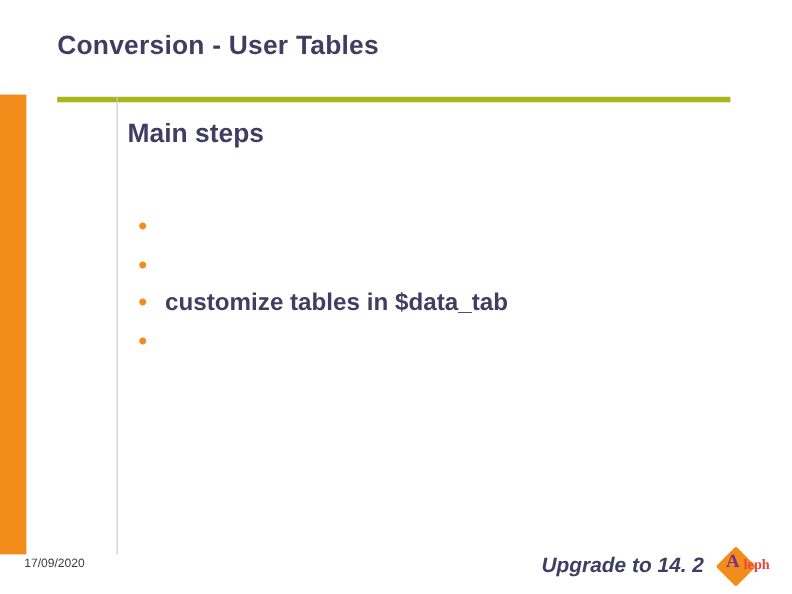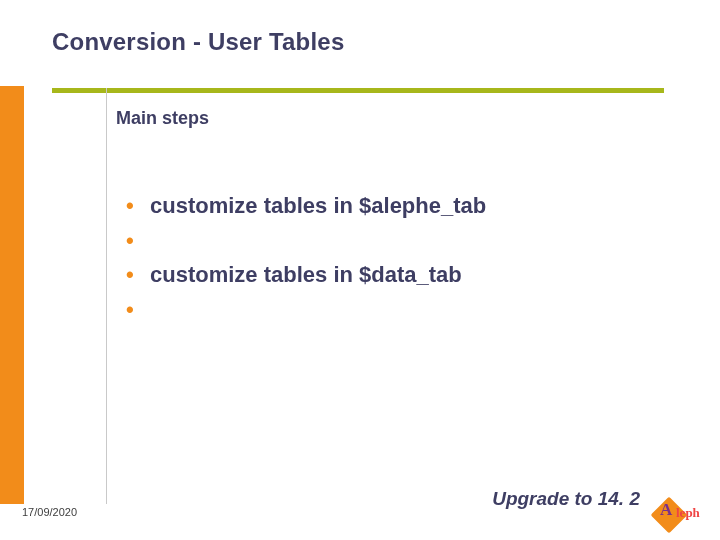--- a/index.html
+++ b/index.html
@@ -2,48 +2,47 @@
 <html><head>
 <meta charset="utf-8">
 <style>
   html,body{margin:0;padding:0}
   body{width:720px;height:540px;background:#fafafa;font-family:Verdana,Geneva,sans-serif;color:#3e3e63;position:relative;overflow:hidden}
   .slide{position:absolute;inset:0;background:#fff}
   .orange-bar{position:absolute;left:0;top:86px;width:24px;height:418px;background:#f28c1a}
   .title{position:absolute;left:52px;top:28px;font-size:24px;font-weight:700;letter-spacing:.2px}
   .rule{position:absolute;left:52px;top:88px;width:612px;height:5px;background:#a7b71b}
   .v-rule{position:absolute;left:106px;top:88px;width:1px;height:416px;background:#c9c9c9}
-  .subtitle{position:absolute;left:116px;top:108px;font-size:18px;font-weight:700}
+  .subtitle{position:absolute;left:116px;top:108px;font-size:24px;font-weight:700}
   .bullets{position:absolute;left:126px;top:192px;width:540px;font-size:22px;font-weight:700;line-height:1.3}
   .b{display:flex;margin:0 0 6px 0}
   .dot{color:#f28c1a;width:24px;flex:0 0 24px}
   .txt{}
   .date{position:absolute;left:22px;bottom:22px;font-size:11px;color:#3d3d3d;font-weight:400;font-family:Arial,sans-serif}
-  .foot-title{position:absolute;right:80px;bottom:30px;font-size:19px;font-weight:700;font-style:italic}
+  .foot-title{position:absolute;right:80px;bottom:14px;font-size:19px;font-weight:700;font-style:italic}
   .logo{position:absolute;right:14px;bottom:10px;width:50px;height:32px}
   .logo .box{position:absolute;left:0;top:4px;width:26px;height:26px;background:#f28c1a;transform:rotate(45deg);border-radius:2px}
   .logo .a{position:absolute;left:4px;top:3px;font:700 17px/1 Georgia,serif;color:#7a2f8b}
   .logo .rest{position:absolute;left:20px;top:8px;font:700 13px/1 Georgia,serif;color:#ef4444}
 </style>
 </head>
 <body>
 
 <div class="slide">
   <div class="orange-bar"></div>
 
   <div class="title">Conversion - User Tables</div>
   <div class="rule"></div>
   <div class="v-rule"></div>
 
   <div class="subtitle">Main steps</div>
 
   <div class="bullets">
     <div class="b">
       <span class="dot">•</span>
-      <span class="txt">customize tables in $alephe_tab</span>
     </div>
     <div class="b">
       <span class="dot">•</span>
     </div>
     <div class="b">
       <span class="dot">•</span>
       <span class="txt">customize tables in $data_tab</span>
     </div>
     <div class="b">
       <span class="dot">•</span>

